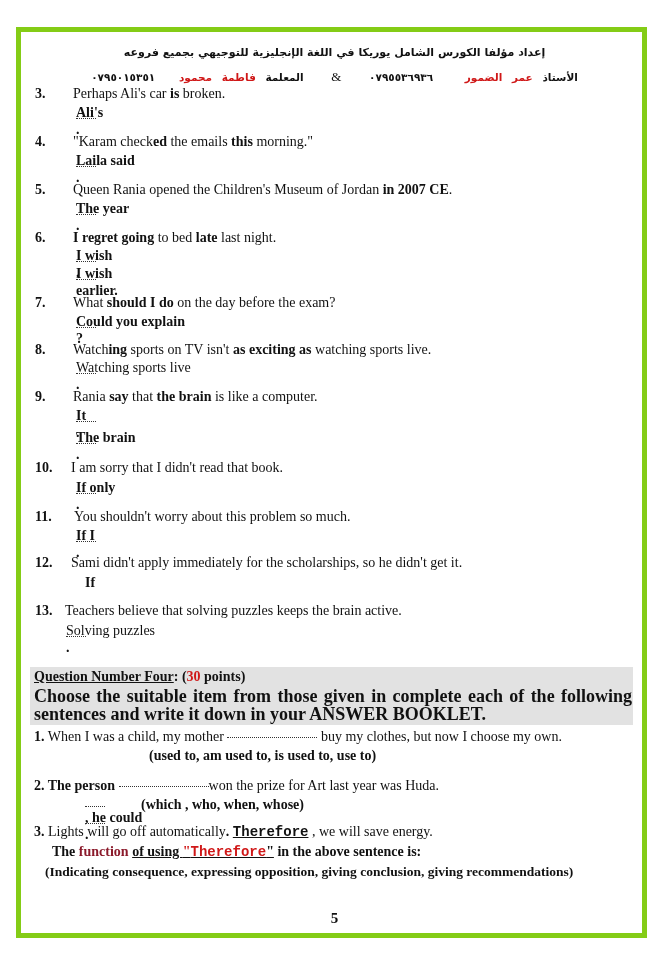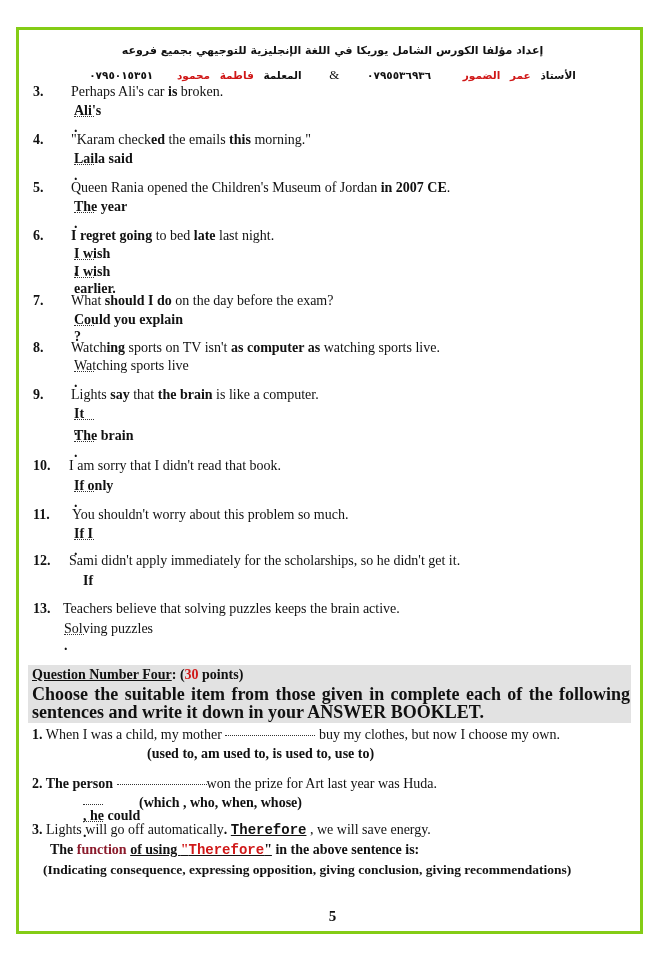--- a/index.html
+++ b/index.html
@@ -1,19 +1,19 @@
 <!DOCTYPE html>
 <html><head>
 <meta charset="utf-8">
 <style>
   html, body { margin: 0; padding: 0; background: #ffffff; }
   body { width: 663px; height: 960px; position: relative; overflow: hidden;
          font-family: "Liberation Serif", "DejaVu Serif", serif; color: #111; }
   .frame { position: absolute; left: 16px; top: 27px; width: 621px; height: 901px;
-           border: 3px solid #84cc16; box-sizing: content-box; }
+           border: 5px solid #84cc16; box-sizing: content-box; }
   .abs { position: absolute; white-space: nowrap; }
   .ar1 { left: 0; width: 627px; top: 14px; text-align: center; direction: rtl;
          font-family: "DejaVu Sans", sans-serif; font-weight: bold; font-size: 11px; letter-spacing: -0.3px; }
   .ar2 { left: 0; width: 627px; top: 37px; text-align: center; direction: rtl;
          font-family: "DejaVu Sans", sans-serif; font-weight: bold; font-size: 10.5px; word-spacing: 6px; }
   .red { color: #d01818; }
   .amp { font-family: "Liberation Serif", serif; font-weight: normal; font-size: 13px; margin: 0 18px; }
 
   .q { position: absolute; left: 0; width: 627px; font-size: 14px; }
   .num { position: absolute; left: 14px; font-weight: bold; }
@@ -102,31 +102,31 @@
     <span class="stem"><span>What </span><b>should I do</b><span> on the day before the exam?</span></span>
     <div class="ans" style="top:19px">
         <span class="lbl">Could you explain</span>
         <span class="dots"></span>
         <span class="end">?</span>
       </div>
   </div>
 
   <div class="q" style="top:310px">
     <span class="num">8.</span>
-    <span class="stem"><span>Watch</span><b>ing</b><span> sports on TV isn't </span><b>as computer as</b><span> watching sports live.</span></span>
+    <span class="stem"><span>Watch</span><b>ing</b><span> sports on TV isn't </span><b>as exciting as</b><span> watching sports live.</span></span>
     <div class="ans" style="top:18px">
         <span class="lbl plain">Watching sports live</span>
         <span class="dots"></span>
         <span class="end">.</span>
       </div>
   </div>
 
   <div class="q" style="top:357px">
     <span class="num">9.</span>
-    <span class="stem"><span>Lights </span><b>say</b><span> that </span><b>the brain</b><span> is like a computer.</span></span>
+    <span class="stem"><span>Rania </span><b>say</b><span> that </span><b>the brain</b><span> is like a computer.</span></span>
     <div class="ans" style="top:19px">
         <span class="lbl">It</span>
         <span class="dots"></span>
         <span class="end">.</span>
       </div>
     <div class="ans" style="top:41px">
         <span class="lbl">The brain</span>
         <span class="dots"></span>
         <span class="end">.</span>
       </div>

